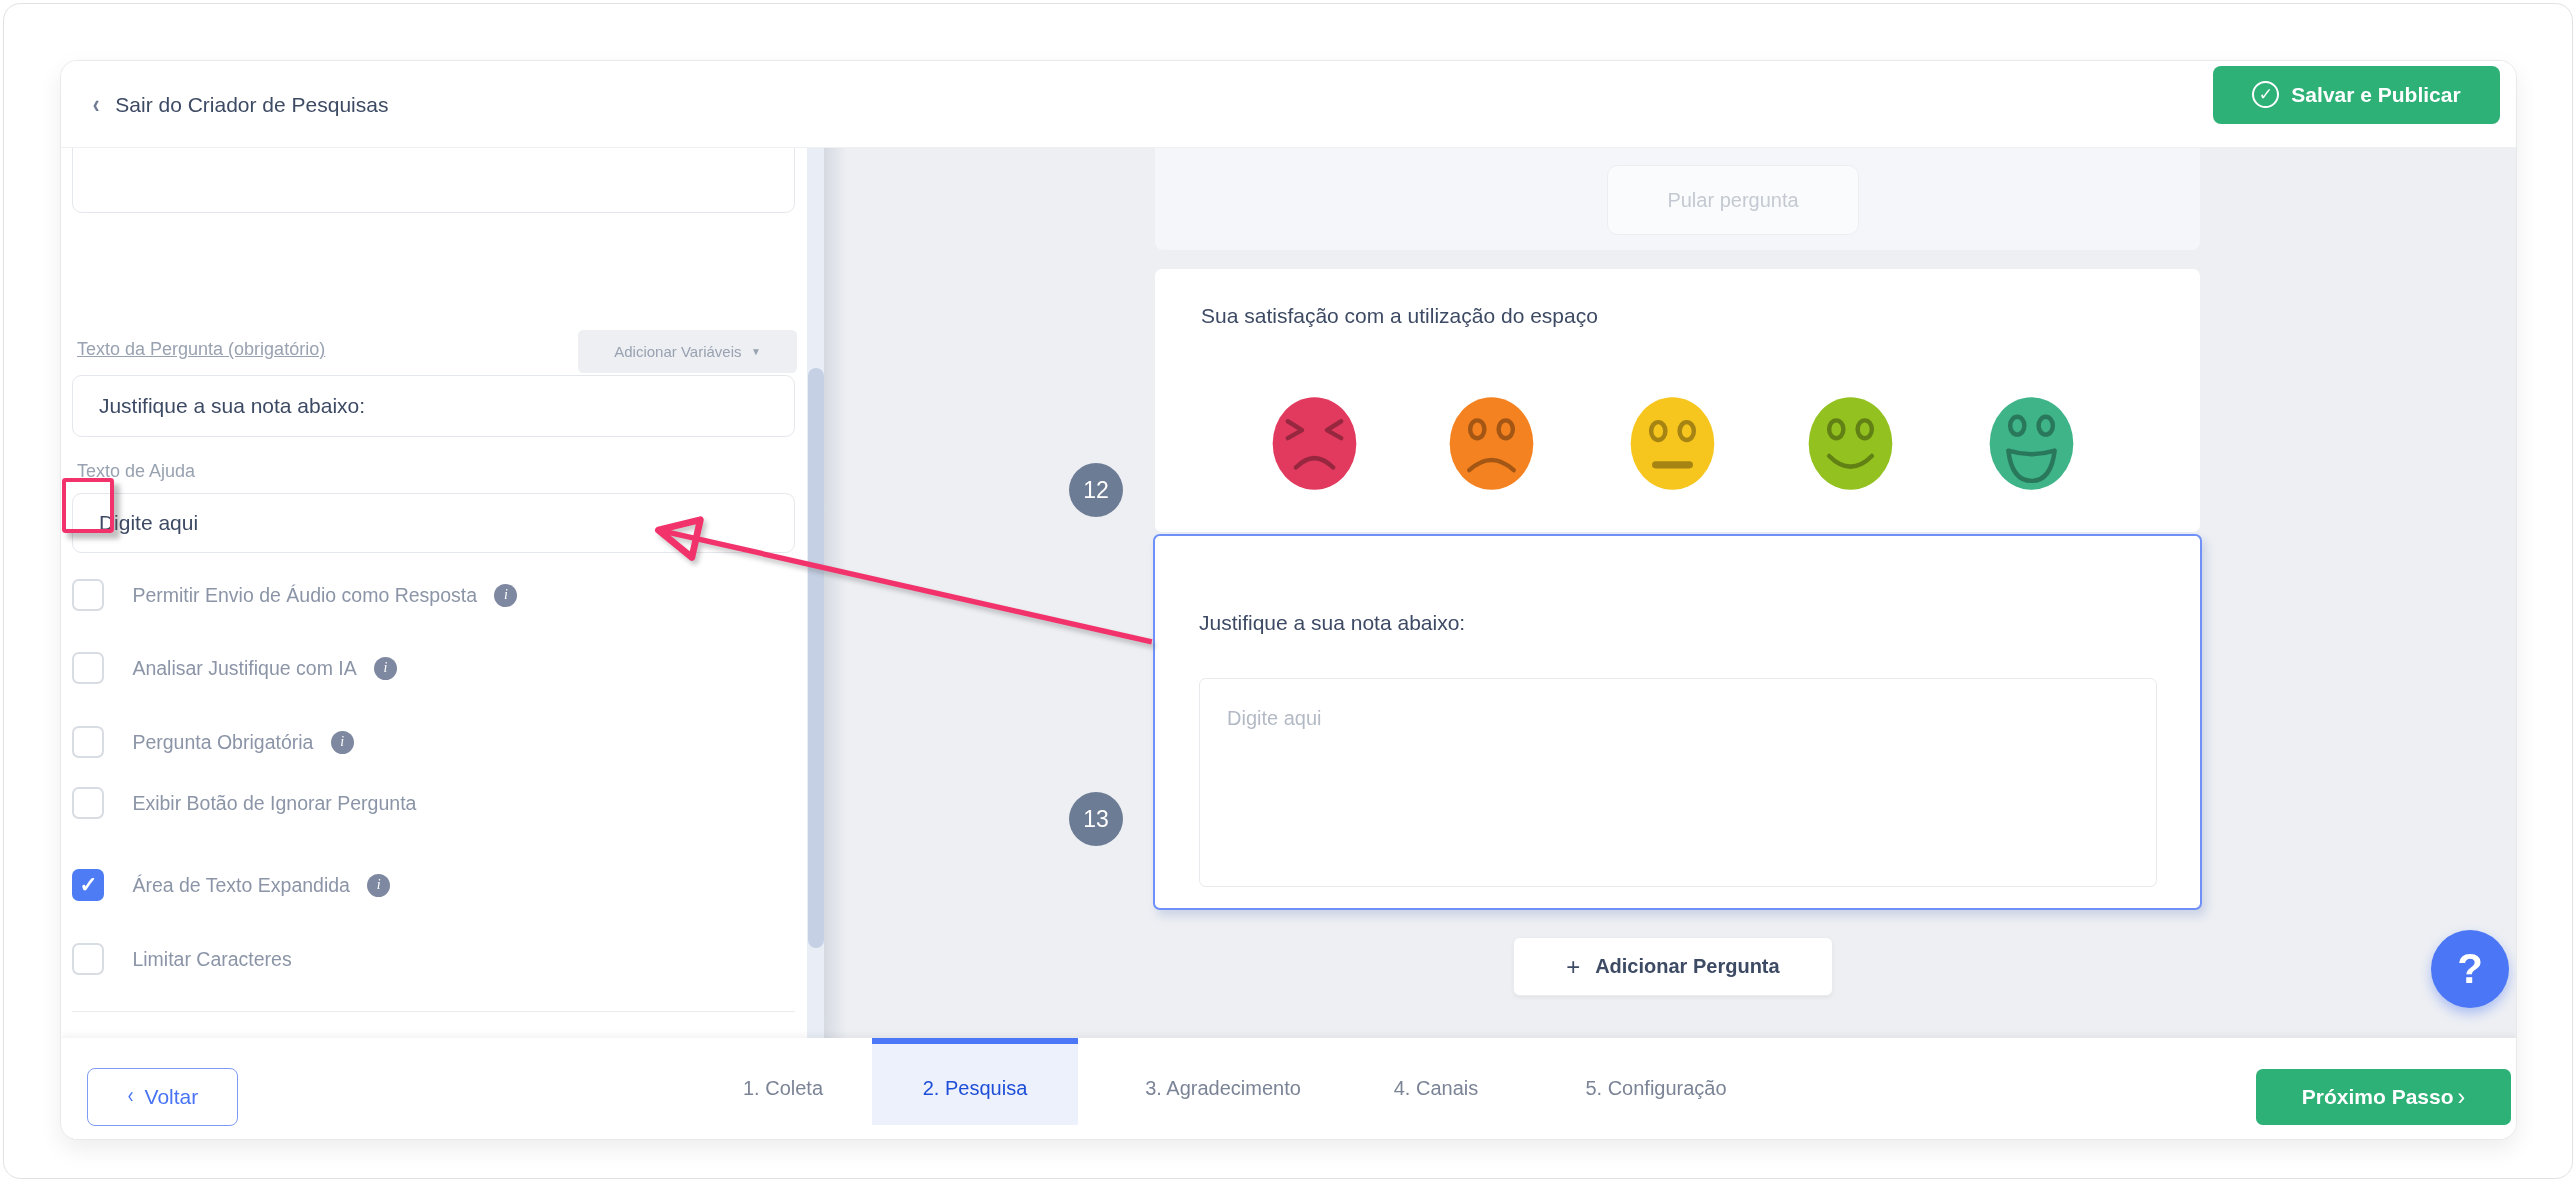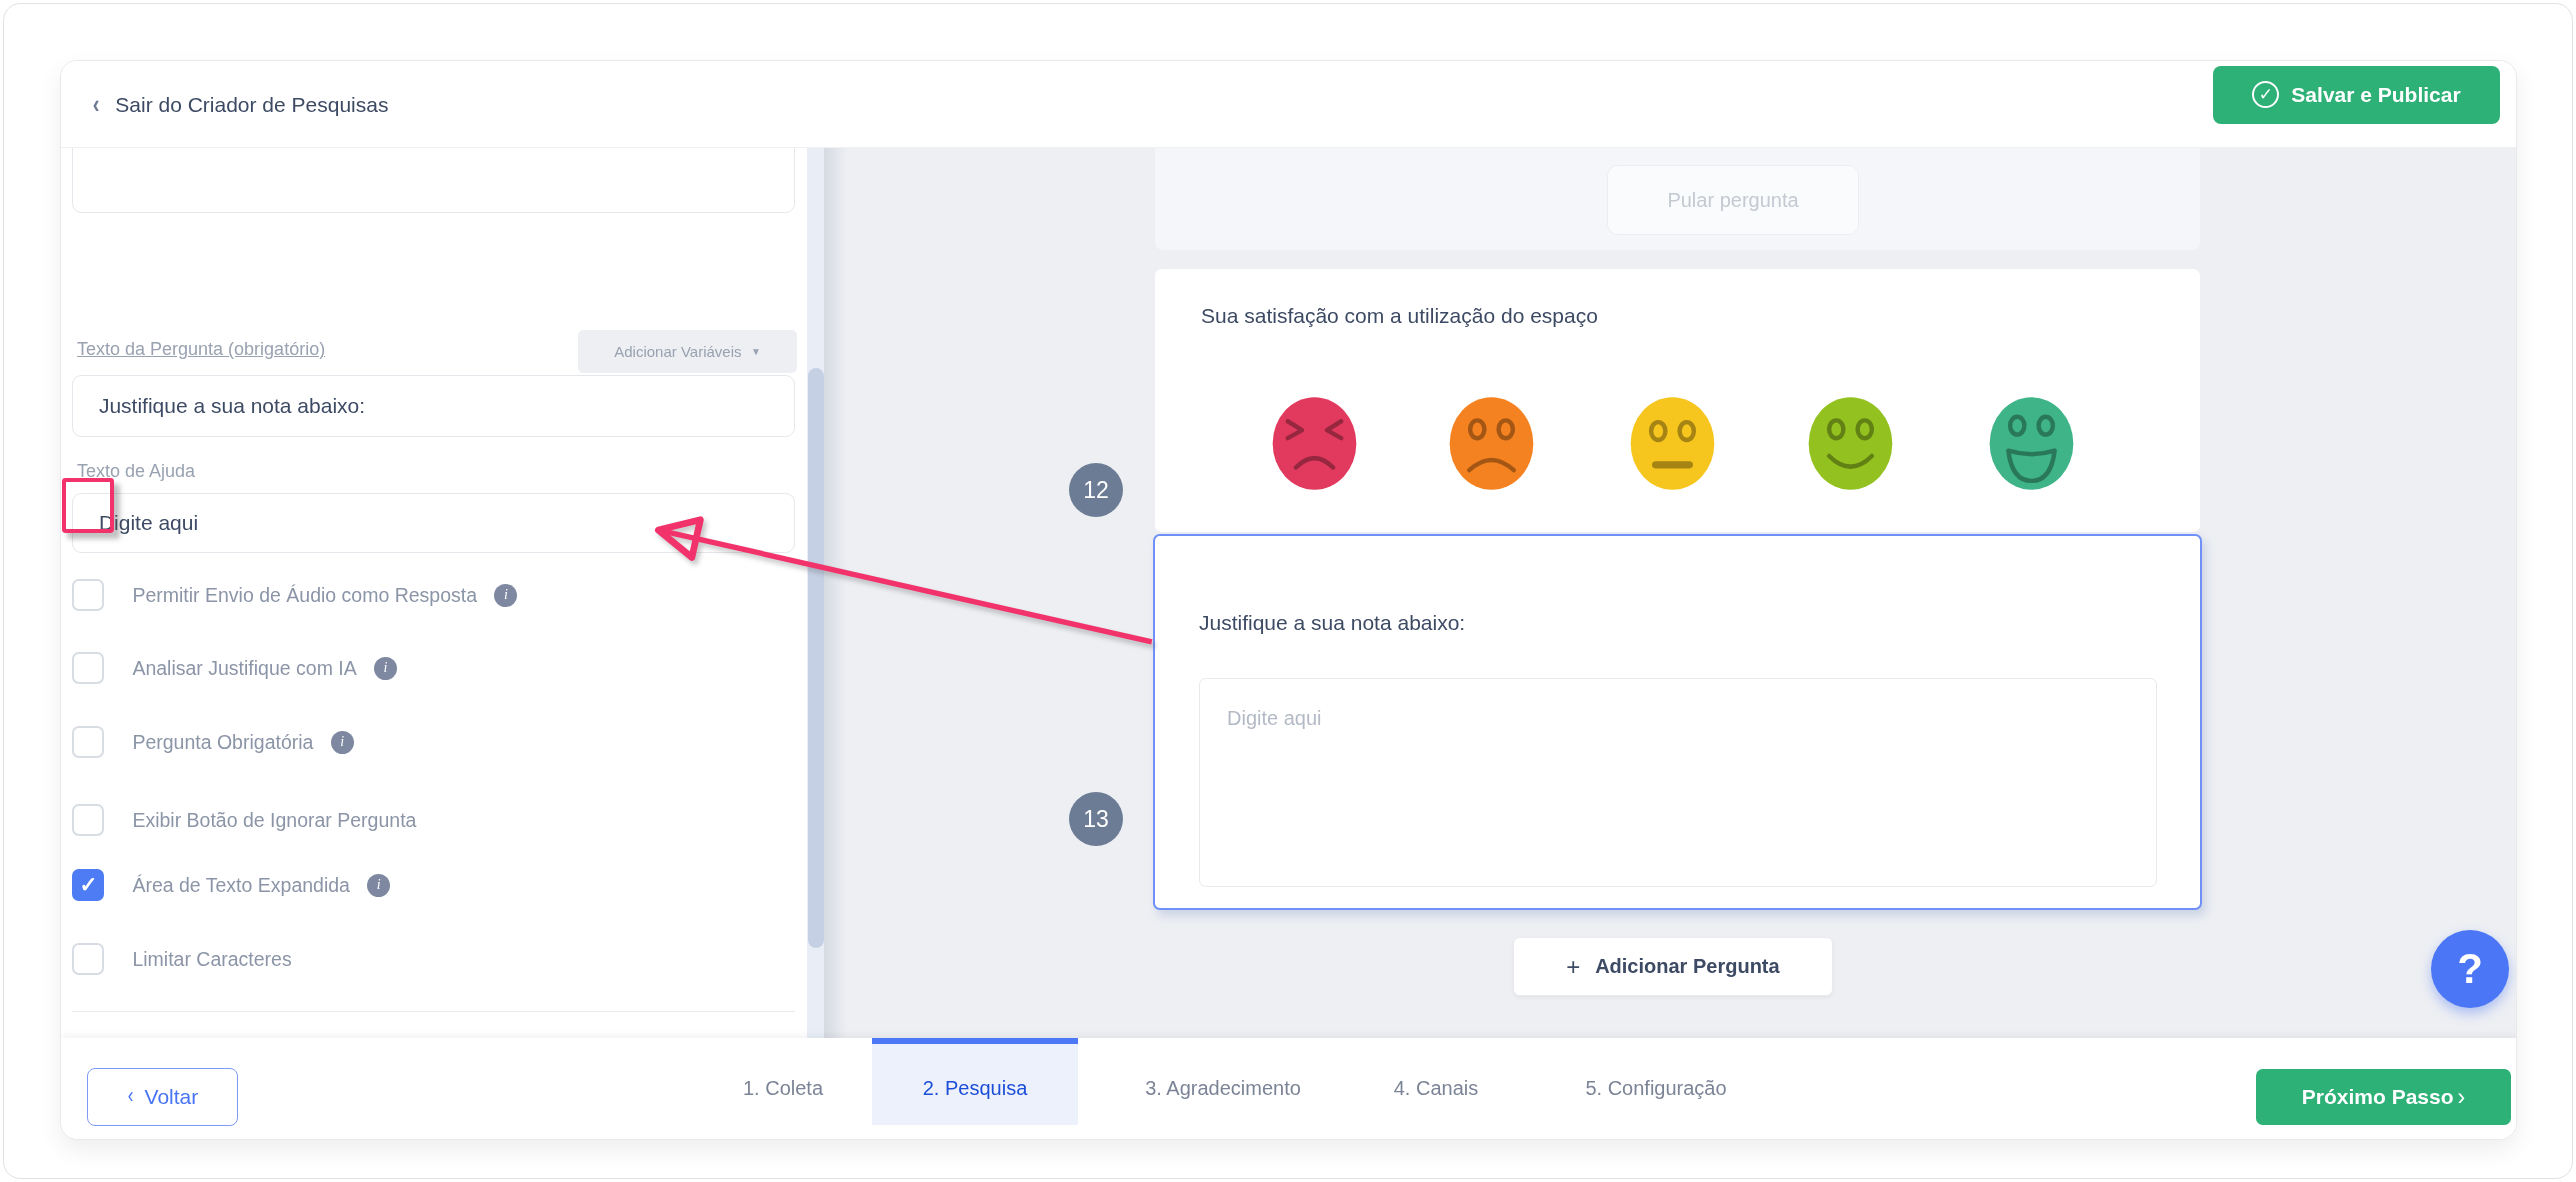--- a/index.html
+++ b/index.html
@@ -160,21 +160,21 @@
             <span>i</span>
           </span>
       </div>
       <div class="cb-row" style="top:574px;">
         <span class="cb"></span>
         <span class="cb-label">Pergunta Obrigatória</span>
         <span class="info-dot">
             <span>i</span>
           </span>
       </div>
-      <div class="cb-row" style="top:652px;">
+      <div class="cb-row" style="top:635px;">
         <span class="cb"></span>
         <span class="cb-label">Exibir Botão de Ignorar Pergunta</span>
       </div>
       <div class="cb-row" style="top:717px;">
         <span class="cb checked">
             <span>✓</span>
           </span>
         <span class="cb-label">Área de Texto Expandida</span>
         <span class="info-dot">
             <span>i</span>

